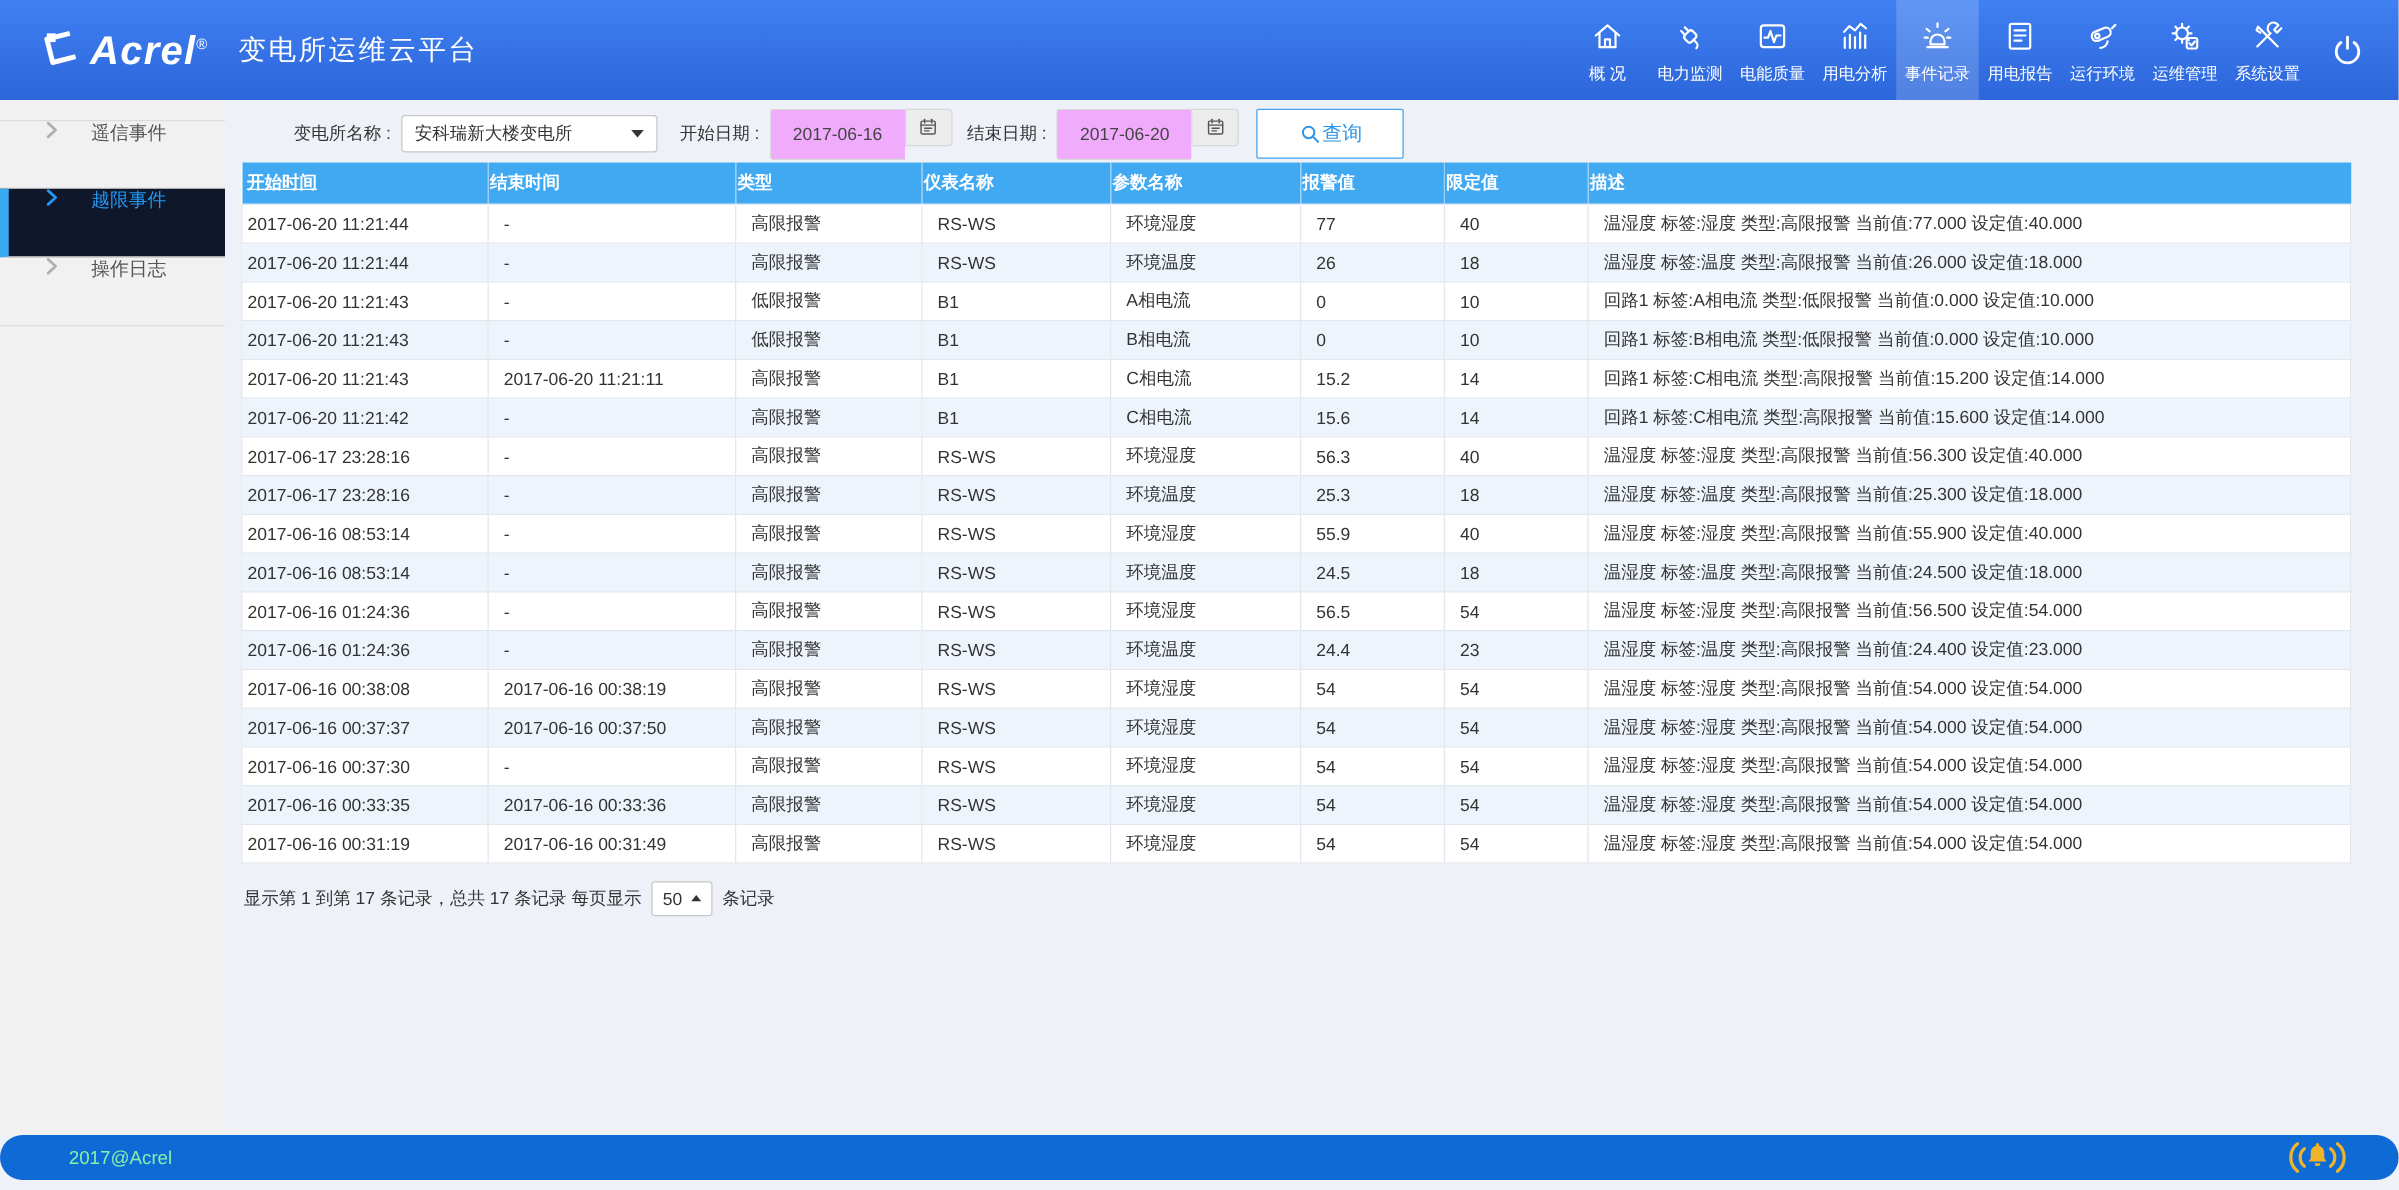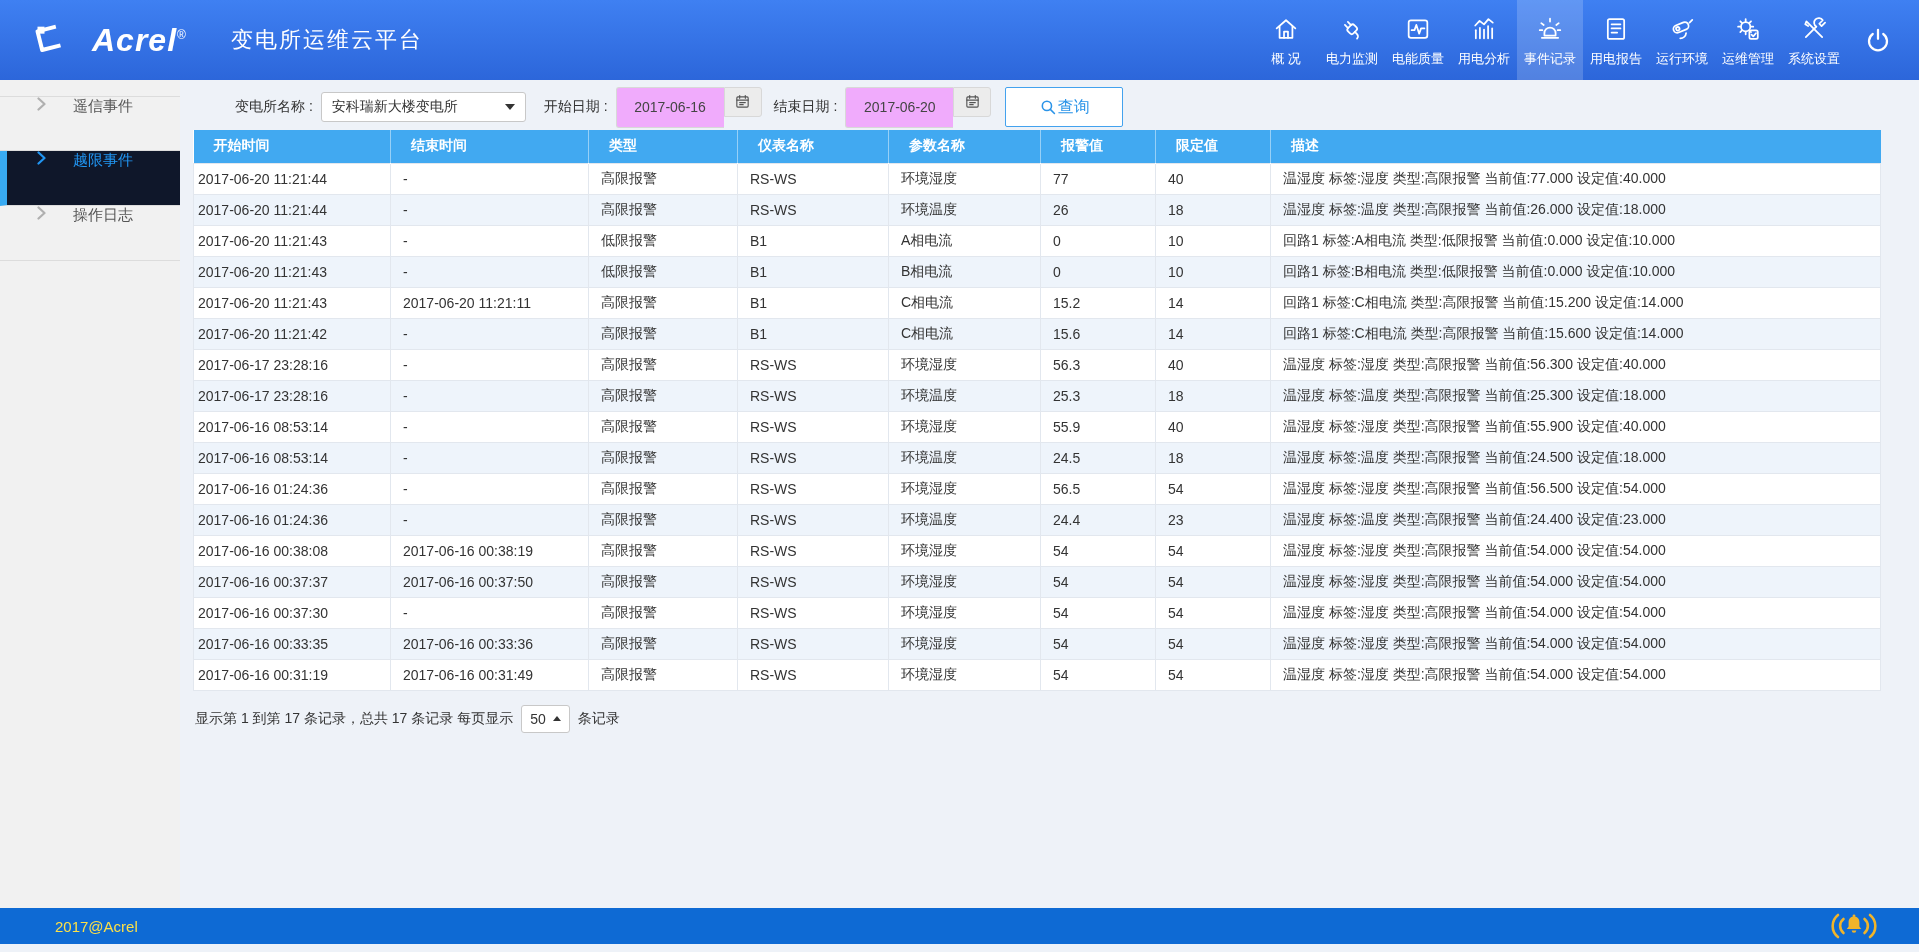--- a/index.html
+++ b/index.html
@@ -2,21 +2,21 @@
 <html><head>
 <meta charset="utf-8">
 <style>
   * { margin:0; padding:0; box-sizing:border-box; }
   html,body { width:1919px; height:952px; overflow:hidden;
     font-family:"Liberation Sans","DejaVu Sans",sans-serif; background:#eef2f8; }
 
   
   .topbar { height:80px; display:flex; align-items:stretch;
     background:linear-gradient(180deg,#3f80f2 0%,#2c66da 100%); color:#fff; }
-  .brand { display:flex; align-items:center; padding-left:30px; gap:22px; }
+  .brand { display:flex; align-items:center; padding-left:30px; gap:2px; }
   .logo-mark { width:40px; height:40px; }
   .logo-text { font-size:32px; font-weight:bold; font-style:italic; letter-spacing:1px; }
   .logo-reg { font-size:12px; vertical-align:super; font-style:normal; font-weight:normal; }
   .app-title { font-size:22px; margin-left:22px; letter-spacing:2px; }
   .topnav { margin-left:auto; display:flex; align-items:stretch; padding-right:10px; }
   .nav-item { width:66px; display:flex; flex-direction:column; align-items:center;
     justify-content:center; gap:7px; font-size:13px; cursor:pointer; padding-top:2px; }
   .nav-item.active { background:rgba(255,255,255,0.18); }
   .nav-item svg { width:28px; height:28px; stroke:#fff; fill:none;
     stroke-width:1.5; stroke-linecap:round; stroke-linejoin:round; }
@@ -53,41 +53,41 @@
     display:flex; align-items:center; justify-content:center; cursor:pointer; border-radius:0 3px 3px 0; }
   .date-addon svg { width:17px; height:17px; stroke:#555; fill:none; stroke-width:1.6; stroke-linecap:round; }
   .query-btn { height:40px; min-width:118px; margin-left:14px; background:#fff;
     border:1px solid #43a2ee; color:#2b94e8; font-size:16px; display:flex; align-items:center;
     justify-content:center; cursor:pointer; border-radius:2px; }
   .query-btn svg { width:19px; height:19px; stroke:#2b94e8; fill:none; stroke-width:2; stroke-linecap:round; }
 
   
   table { border-collapse:collapse; width:1688px; background:#fff; table-layout:fixed; }
   th { background:#41a9f1; color:#fff; font-size:14px; font-weight:bold; text-align:left;
-    height:33px; padding-left:20px; border-right:1px solid rgba(255,255,255,0.45); }
-  th:first-child { padding-left:20px; }
+    height:33px; padding-left:1px; border-right:1px solid rgba(255,255,255,0.45); }
+  th:first-child { padding-left:4px;text-decoration:underline; }
   th:last-child { border-right:none; }
   td { height:31px; font-size:14px; color:#333; padding-left:12px;
     border:1px solid #e2e7ee; white-space:nowrap; overflow:hidden; }
   td:first-child { padding-left:4px; }
   tbody tr:nth-child(even) td { background:#eef4fb; }
   .col1{width:197px}.col2{width:198px}.col3{width:149px}.col4{width:151px}
   .col5{width:152px}.col6{width:115px}.col7{width:115px}
 
   
   .pagination { margin-top:14px; display:flex; align-items:center; font-size:14px; color:#333; gap:8px;
     padding-left:2px; }
   .page-size { height:28px; min-width:46px; background:#fff; border:1px solid #c8c8c8; border-radius:3px;
     display:flex; align-items:center; justify-content:center; gap:7px; padding:0 8px; cursor:pointer; }
   .caret-up { width:0; height:0; border-left:4px solid transparent; border-right:4px solid transparent;
     border-bottom:5px solid #333; }
 
   
   .footer { height:36px; background:#0e6ad4; display:flex; align-items:center;
-    justify-content:space-between; padding:0 42px 0 55px; color:#fde047; font-size:15px; }
+    justify-content:space-between; padding:0 42px 0 55px; color:#86efac; font-size:15px;border-radius:21px; }
   .bell-icon svg { width:46px; height:30px; display:block; cursor:pointer; }
 </style>
 </head>
 <body>
 
 <div>
 
   <div class="topbar">
     <div class="brand">
       <svg class="logo-mark" viewBox="0 0 24 24">

